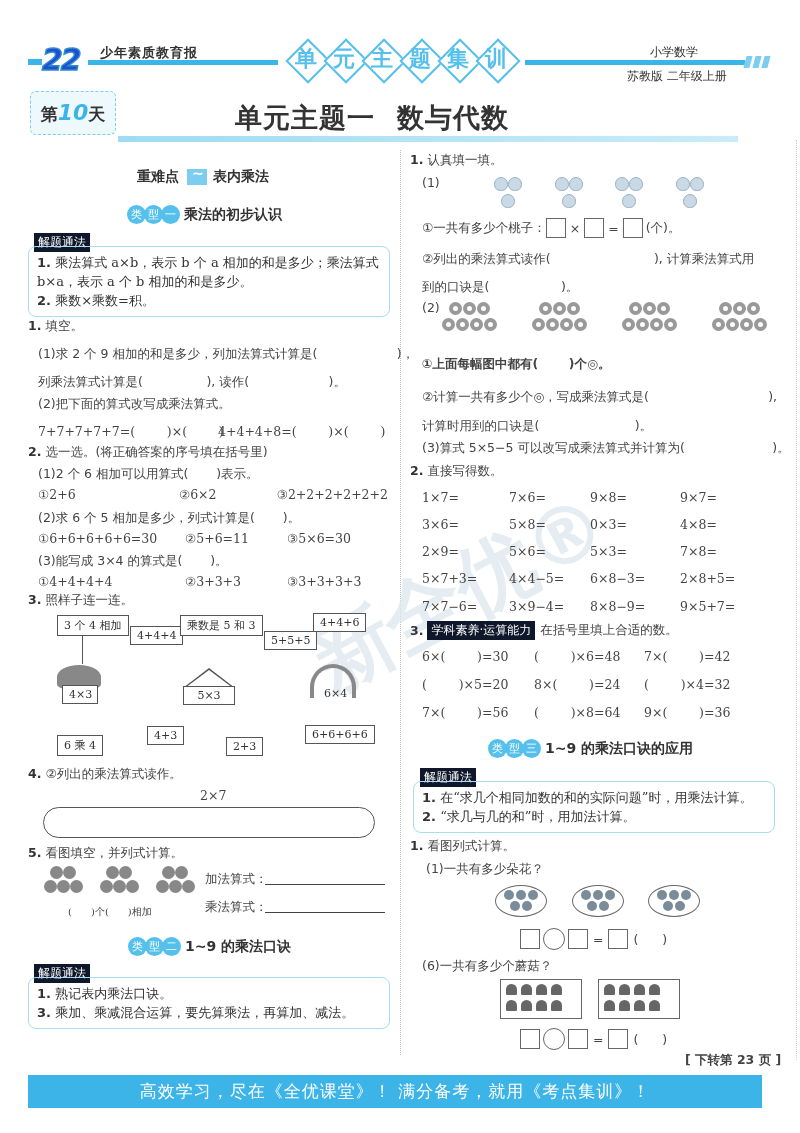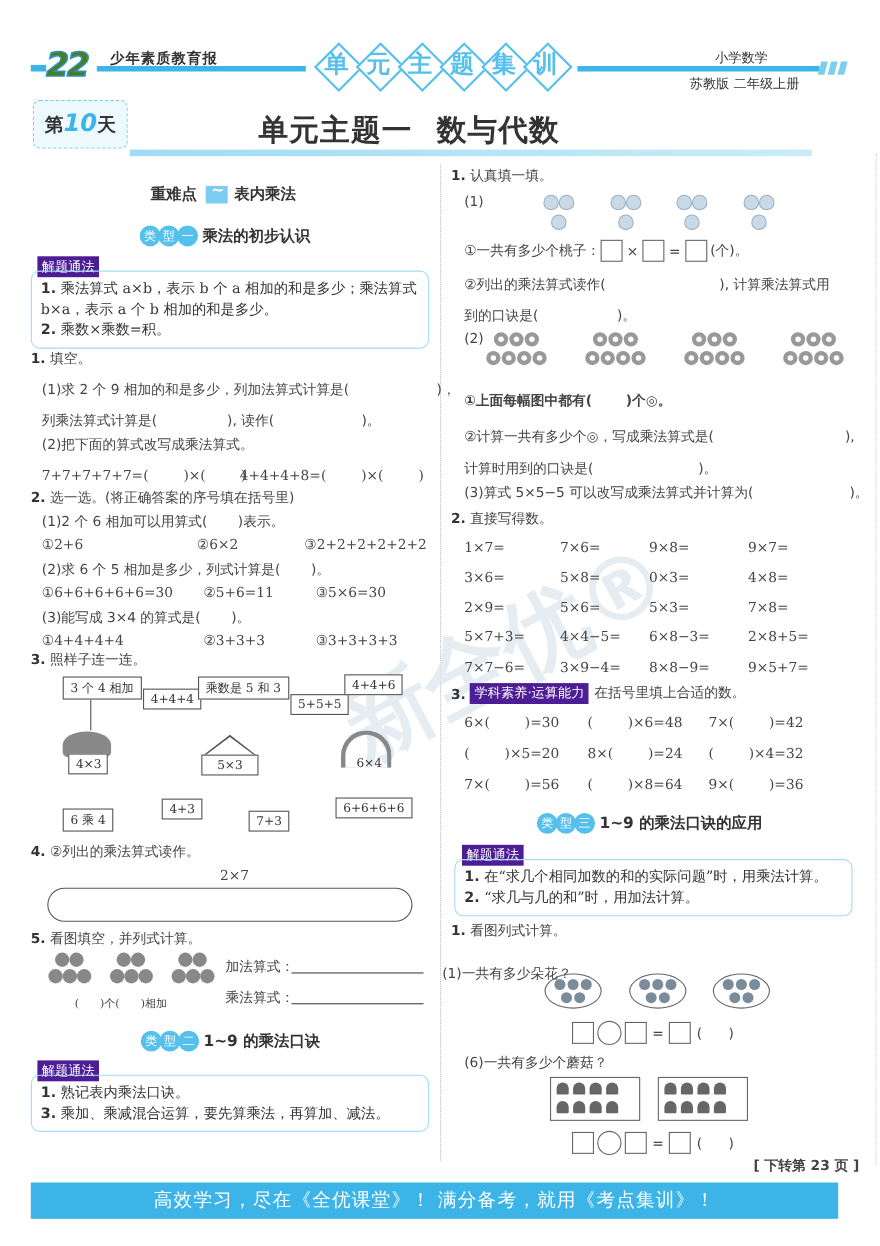--- a/index.html
+++ b/index.html
@@ -1,19 +1,19 @@
 <!DOCTYPE html>
 <html><head>
 <meta charset="utf-8">
 <style>
   * { box-sizing: border-box; margin: 0; padding: 0; }
   body { width: 800px; height: 1133px; background: #fff; font-family: "DejaVu Serif", "Liberation Serif", serif; color: #333; position: relative; overflow: hidden; font-size: 13px; }
   .abs { position: absolute; }
   
-  .hdr-num { left: 42px; top: 42px; font-family: "DejaVu Sans", sans-serif; font-weight: bold; font-style: italic; font-size: 30px; color: #4d7c0f; -webkit-text-stroke: 1.5px #2f8fc4; letter-spacing: -2px; }
+  .hdr-num { left: 42px; top: 42px; font-family: "DejaVu Sans", sans-serif; font-weight: bold; font-style: italic; font-size: 30px; color: #1d4ed8; -webkit-text-stroke: 1.5px #2f8fc4; letter-spacing: -2px; }
   .hdr-num-bar { left: 28px; top: 59px; width: 14px; height: 6px; background: #3db4e8; }
   .hdr-paper { left: 100px; top: 44px; font-family: "DejaVu Sans", sans-serif; font-weight: bold; font-size: 13px; color: #333; letter-spacing: 1px; }
   .hdr-line-left { left: 88px; top: 60px; width: 190px; height: 5px; background: #3db4e8; }
   .hdr-line-right { left: 525px; top: 60px; width: 220px; height: 5px; background: #3db4e8; }
   .hdr-stripes { left: 745px; top: 56px; }
   .hdr-stripes span { display: inline-block; width: 6px; height: 12px; background: #7ccdf0; margin-right: 3px; transform: skewX(-15deg); }
   .diamonds { left: 285px; top: 38px; display: flex; }
   .diamond { width: 42px; height: 42px; position: relative; margin-right: -4px; }
   .diamond::before { content: ""; position: absolute; left: 7px; top: 7px; width: 28px; height: 28px; border: 2px solid #56c0ec; transform: rotate(45deg); background: #fff; }
   .diamond span { position: absolute; left: 0; top: 0; width: 42px; line-height: 42px; text-align: center; font-family: "DejaVu Sans", sans-serif; font-weight: bold; font-size: 22px; color: #56c0ec; }
@@ -29,21 +29,21 @@
   .divider { left: 400px; top: 150px; height: 905px; border-left: 1.5px dotted #bbb; }
   .right-edge { left: 796px; top: 140px; height: 920px; border-left: 1.5px dotted #ccc; }
   
   .section-head { font-family: "DejaVu Sans", sans-serif; font-weight: bold; font-size: 14px; color: #333; display: flex; align-items: center; }
   .key-box { background: #fff; padding: 0 2px; }
   .key-icon { display: inline-block; width: 20px; height: 16px; background: #7ccdf0; margin: 0 6px; position: relative; }
   .key-icon::after { content: "~"; position: absolute; left: 5px; top: -4px; color: #fff; font-size: 14px; }
   .type-pill { display: flex; margin-right: 6px; }
   .type-pill span { display: inline-block; width: 19px; height: 19px; border-radius: 50%; background: #56c0ec; color: #fff; font-size: 11px; text-align: center; line-height: 19px; margin-right: -2px; font-weight: normal; }
   
-  .tip-label { background: #4c1d95; color: #fff; font-family: "DejaVu Sans", sans-serif; font-size: 12px; padding: 1px 4px; display: inline-block; }
+  .tip-label { background: #0f172a; color: #fff; font-family: "DejaVu Sans", sans-serif; font-size: 12px; padding: 1px 4px; display: inline-block; }
   .tip-box { border: 1.5px solid #a7dcf2; border-radius: 8px; padding: 6px 8px; font-size: 13px; line-height: 19px; color: #333; }
   .tip-box b { font-family: "DejaVu Sans", sans-serif; }
   .q { font-family: "DejaVu Sans", sans-serif; font-size: 12.5px; color: #444; }
   .q b { color: #333; }
   .row { display: flex; }
   .opt { font-family: "DejaVu Serif", serif; font-size: 12.5px; color: #444; }
   .mbox { border: 1px solid #555; background: #fff; font-size: 11px; font-family: "DejaVu Serif", serif; padding: 2px 6px; color: #333; white-space: nowrap; }
   .sq { display: inline-block; width: 20px; height: 20px; border: 1px solid #666; vertical-align: middle; background: #fff; }
   .circ { display: inline-block; width: 22px; height: 22px; border: 1px solid #666; border-radius: 50%; vertical-align: middle; }
   .footer-bar { left: 28px; top: 1075px; width: 734px; height: 33px; background: #3db4e8; color: #fff; font-family: "DejaVu Sans", sans-serif; font-size: 17px; text-align: center; line-height: 33px; letter-spacing: 1px; }
@@ -157,21 +157,21 @@
 <div class="abs" style="left:57px; top:665px; width:44px; height:24px; background:#888; border-radius:50% 50% 20% 20%;"></div>
 <div class="abs mbox" style="left:62px; top:685px; width:36px; text-align:center;">4×3</div>
 <div class="abs" style="left:183px; top:668px; width:0; height:0; border-left:26px solid transparent; border-right:26px solid transparent; border-bottom:20px solid #555;"></div>
 <div class="abs" style="left:185px; top:670px; width:0; height:0; border-left:24px solid transparent; border-right:24px solid transparent; border-bottom:18px solid #fff;"></div>
 <div class="abs mbox" style="left:183px; top:686px; width:52px; text-align:center;">5×3</div>
 <div class="abs" style="left:310px; top:664px; width:46px; height:34px; border:4px solid #888; border-bottom:none; border-radius:25px 25px 0 0;"></div>
 <div class="abs mbox" style="left:318px; top:685px; width:32px; text-align:center; border:none; background:transparent;">6×4</div>
 
 <div class="abs mbox" style="left:57px; top:735px;">6 乘 4</div>
 <div class="abs mbox" style="left:147px; top:726px;">4+3</div>
-<div class="abs mbox" style="left:226px; top:737px;">7+3</div>
+<div class="abs mbox" style="left:226px; top:737px;">2+3</div>
 <div class="abs mbox" style="left:305px; top:725px;">6+6+6+6</div>
 
 <div class="abs q" style="left:28px; top:766px;"><b>4.</b> <span>②列出的乘法算式读作。</span></div>
 <div class="abs opt" style="left:200px; top:788px;">2×7</div>
 <div class="abs" style="left:43px; top:807px; width:332px; height:31px; border:1px solid #555; border-radius:16px;"></div>
 
 <div class="abs q" style="left:28px; top:845px;"><b>5.</b> <span>看图填空，并列式计算。</span></div>
 <div class="abs" style="left:40px; top:866px; width:160px;">
   <div class="row" style="justify-content:space-between; width:158px;">
     <div style="width:46px; text-align:center; line-height:10px;"><span class="apple"></span><span class="apple"></span><br><span class="apple"></span><span class="apple"></span><span class="apple"></span></div>
@@ -283,21 +283,21 @@
   </span>
   <span>1~9 的乘法口诀的应用</span>
 </div>
 <div class="abs" style="left:420px; top:768px;"><span class="tip-label">解题通法</span></div>
 <div class="abs tip-box" style="left:413px; top:781px; width:362px;">
   <div><b>1.</b> <span>在“求几个相同加数的和的实际问题”时，用乘法计算。</span></div>
   <div><b>2.</b> <span>“求几与几的和”时，用加法计算。</span></div>
 </div>
 
 <div class="abs q" style="left:410px; top:838px;"><b>1.</b> <span>看图列式计算。</span></div>
-<div class="abs q" style="left:402px; top:861px;margin-top:16px;">(1)一共有多少朵花？</div>
+<div class="abs q" style="left:426px; top:861px;">(1)一共有多少朵花？</div>
 <div class="abs row" style="left:495px; top:885px; width:205px; justify-content:space-between;">
   <div style="width:52px; height:32px; border:1px solid #666; border-radius:50%; text-align:center; padding-top:4px; line-height:11px;"><span class="flower"></span><span class="flower"></span><span class="flower"></span><br><span class="flower"></span><span class="flower"></span></div>
   <div style="width:52px; height:32px; border:1px solid #666; border-radius:50%; text-align:center; padding-top:4px; line-height:11px;"><span class="flower"></span><span class="flower"></span><span class="flower"></span><br><span class="flower"></span><span class="flower"></span></div>
   <div style="width:52px; height:32px; border:1px solid #666; border-radius:50%; text-align:center; padding-top:4px; line-height:11px;"><span class="flower"></span><span class="flower"></span><span class="flower"></span><br><span class="flower"></span><span class="flower"></span></div>
 </div>
 <div class="abs q" style="left:520px; top:928px; display:flex; align-items:center;">
   <span class="sq"></span>
     <span class="circ" style="margin:0 3px;"></span>
     <span class="sq"></span>
   <span style="margin:0 5px;">=</span>

